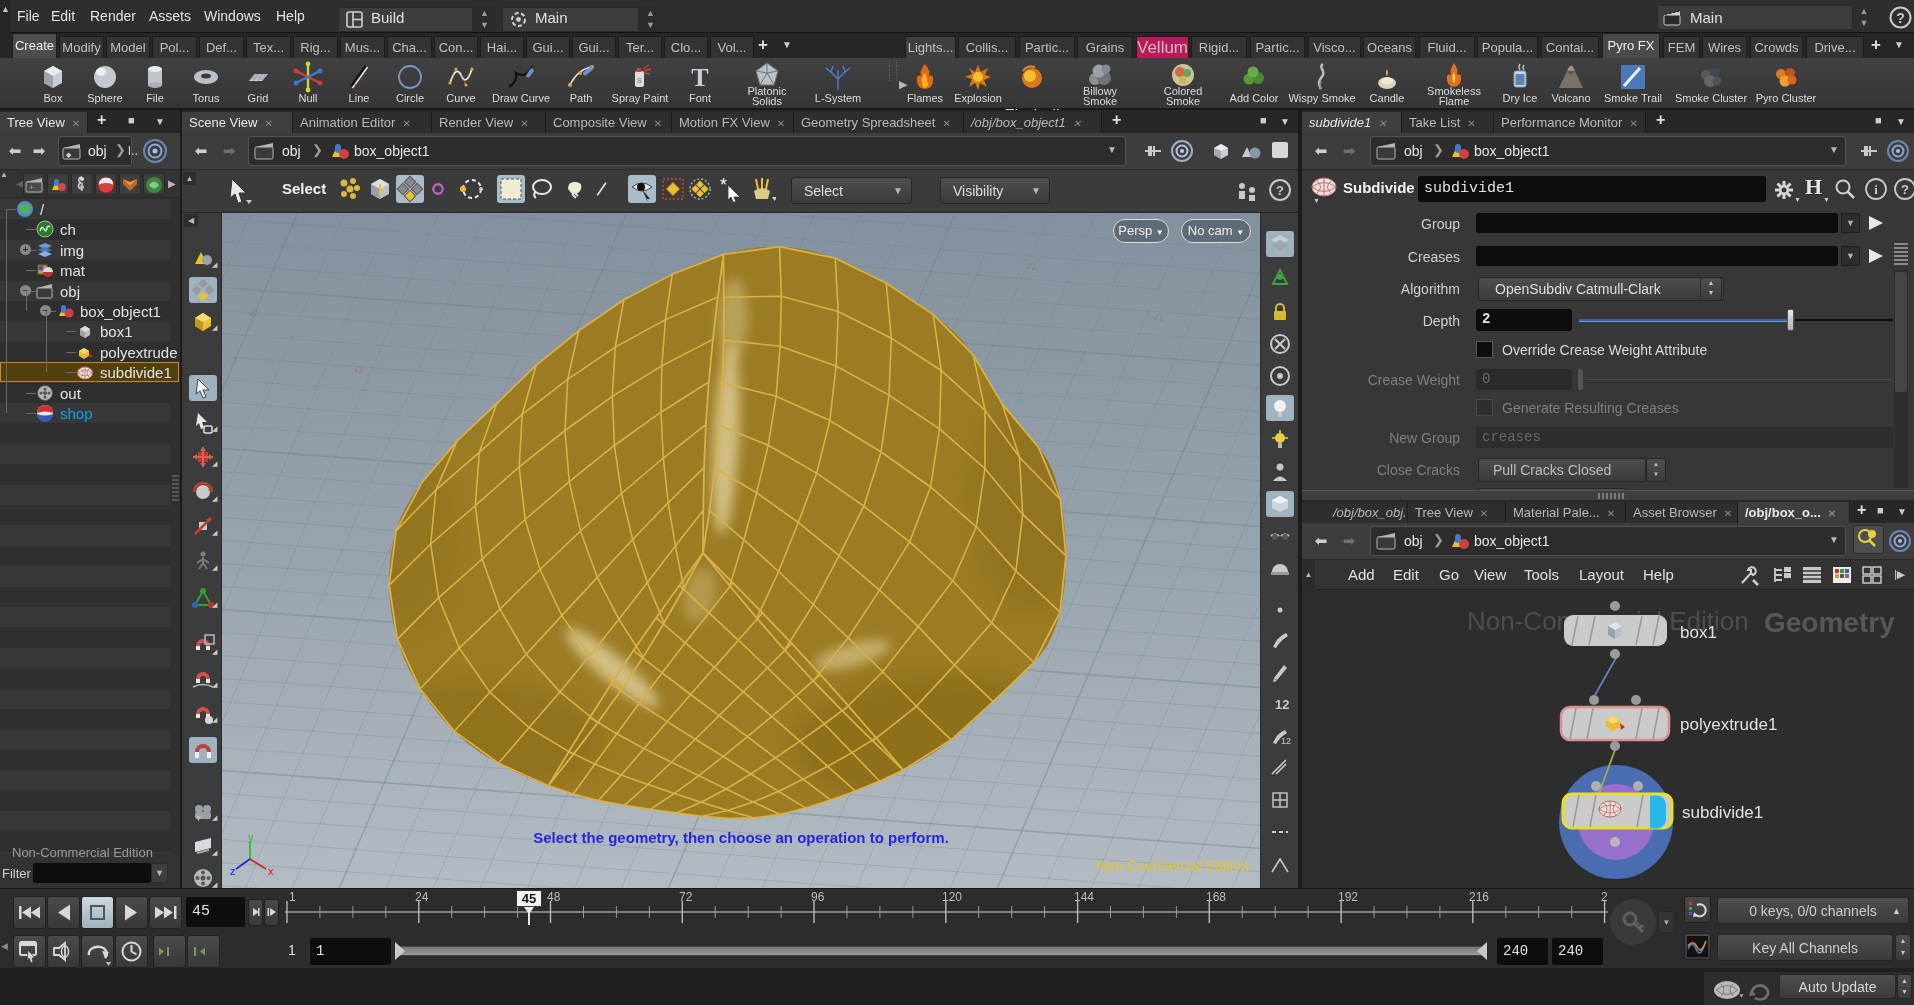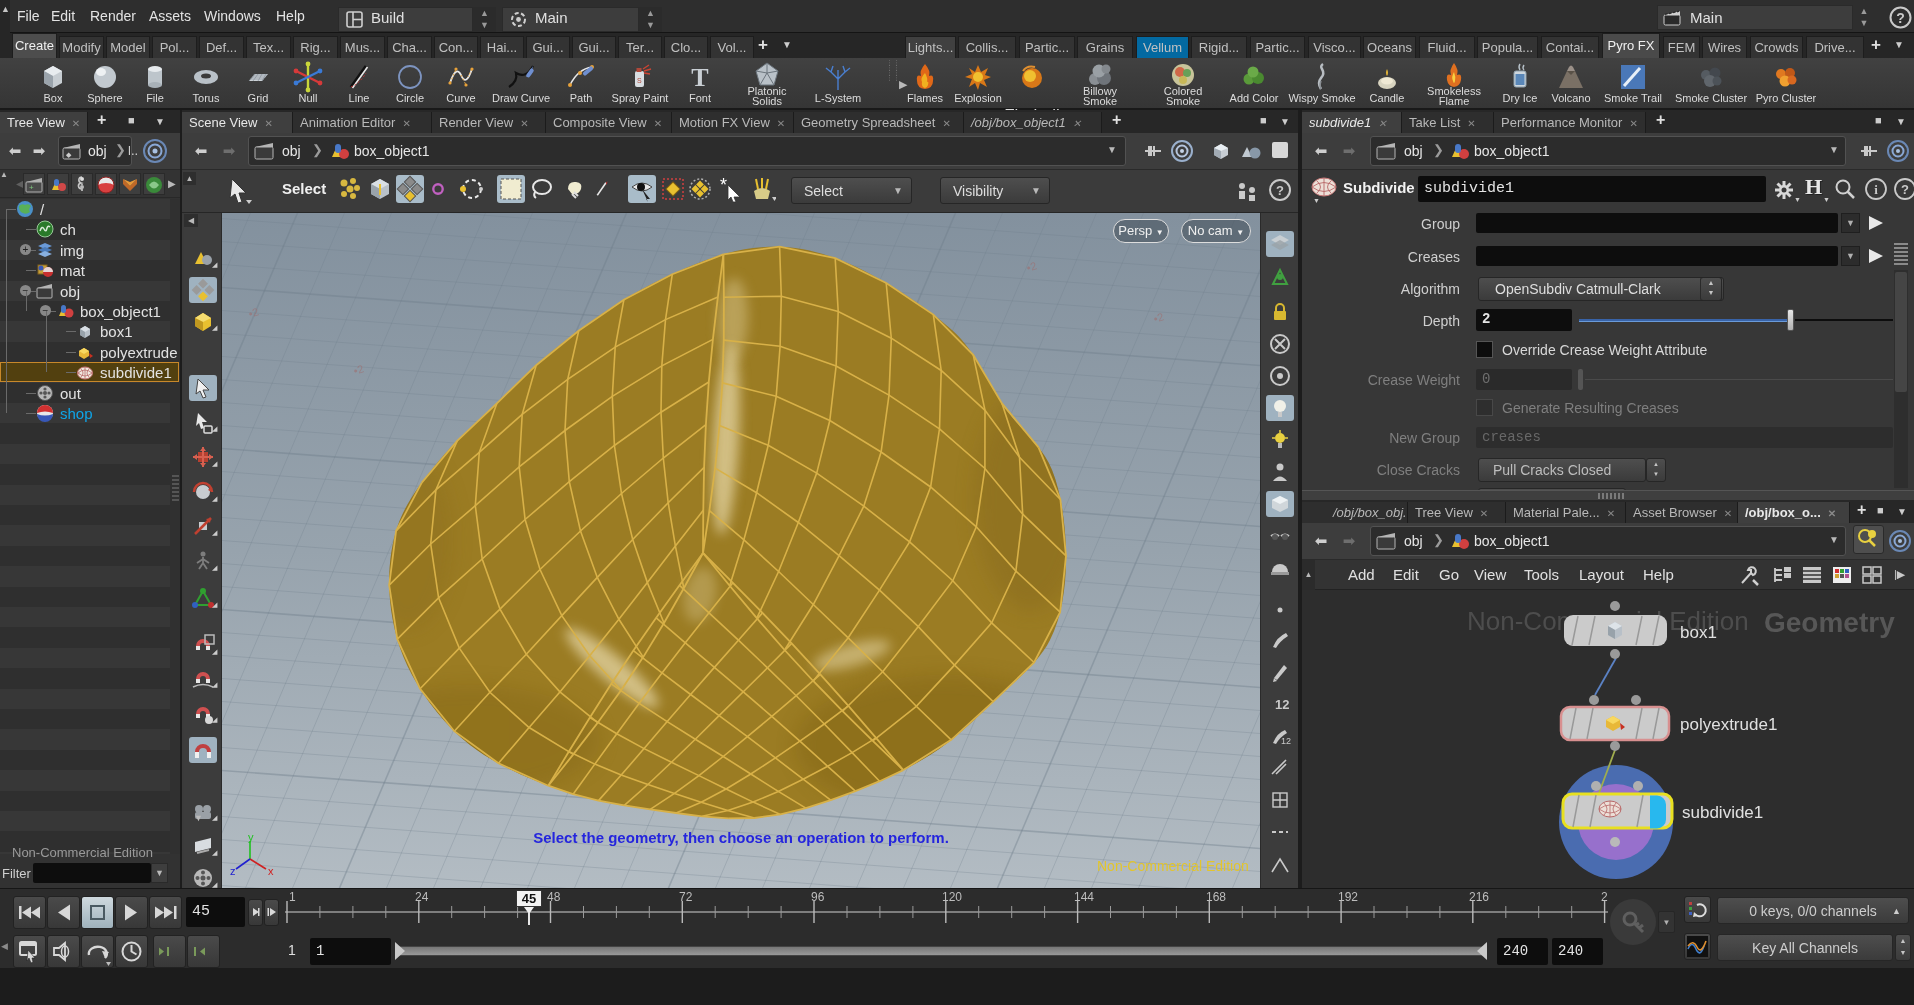--- a/index.html
+++ b/index.html
@@ -74,21 +74,21 @@
 <div class="abs" style="left:480px;top:3px;width:44px;height:22px;background:#333333;border:1px solid #1d1d1d;border-bottom:none;color:#c0c0c0;font-size:13px;text-align:center;line-height:21px;overflow:hidden;white-space:nowrap;">Hai...</div>
 <div class="abs" style="left:526px;top:3px;width:44px;height:22px;background:#333333;border:1px solid #1d1d1d;border-bottom:none;color:#c0c0c0;font-size:13px;text-align:center;line-height:21px;overflow:hidden;white-space:nowrap;">Gui...</div>
 <div class="abs" style="left:572px;top:3px;width:44px;height:22px;background:#333333;border:1px solid #1d1d1d;border-bottom:none;color:#c0c0c0;font-size:13px;text-align:center;line-height:21px;overflow:hidden;white-space:nowrap;">Gui...</div>
 <div class="abs" style="left:618px;top:3px;width:44px;height:22px;background:#333333;border:1px solid #1d1d1d;border-bottom:none;color:#c0c0c0;font-size:13px;text-align:center;line-height:21px;overflow:hidden;white-space:nowrap;">Ter...</div>
 <div class="abs" style="left:664px;top:3px;width:44px;height:22px;background:#333333;border:1px solid #1d1d1d;border-bottom:none;color:#c0c0c0;font-size:13px;text-align:center;line-height:21px;overflow:hidden;white-space:nowrap;">Clo...</div>
 <div class="abs" style="left:710px;top:3px;width:44px;height:22px;background:#333333;border:1px solid #1d1d1d;border-bottom:none;color:#c0c0c0;font-size:13px;text-align:center;line-height:21px;overflow:hidden;white-space:nowrap;">Vol...</div>
 <div class="abs" style="left:905px;top:3px;width:51px;height:22px;background:#404040;border:1px solid #1d1d1d;border-bottom:none;color:#c0c0c0;font-size:13px;text-align:center;line-height:21px;overflow:hidden;white-space:nowrap;">Lights...</div>
 <div class="abs" style="left:958px;top:3px;width:58px;height:22px;background:#333333;border:1px solid #1d1d1d;border-bottom:none;color:#c0c0c0;font-size:13px;text-align:center;line-height:21px;overflow:hidden;white-space:nowrap;">Collis...</div>
 <div class="abs" style="left:1019px;top:3px;width:56px;height:22px;background:#333333;border:1px solid #1d1d1d;border-bottom:none;color:#c0c0c0;font-size:13px;text-align:center;line-height:21px;overflow:hidden;white-space:nowrap;">Partic...</div>
 <div class="abs" style="left:1077px;top:3px;width:56px;height:22px;background:#333333;border:1px solid #1d1d1d;border-bottom:none;color:#c0c0c0;font-size:13px;text-align:center;line-height:21px;overflow:hidden;white-space:nowrap;">Grains</div>
-<div class="abs" style="left:1136px;top:3px;width:53px;height:22px;background:#0369a1;border:1px solid #1d1d1d;border-bottom:none;color:#c0c0c0;font-size:13px;text-align:center;line-height:21px;overflow:hidden;white-space:nowrap;">Vellum</div>
+<div class="abs" style="left:1136px;top:3px;width:53px;height:22px;background:#be185d;border:1px solid #1d1d1d;border-bottom:none;color:#c0c0c0;font-size:17px;text-align:center;line-height:21px;overflow:hidden;white-space:nowrap;">Vellum</div>
 <div class="abs" style="left:1191px;top:3px;width:56px;height:22px;background:#333333;border:1px solid #1d1d1d;border-bottom:none;color:#c0c0c0;font-size:13px;text-align:center;line-height:21px;overflow:hidden;white-space:nowrap;">Rigid...</div>
 <div class="abs" style="left:1250px;top:3px;width:55px;height:22px;background:#333333;border:1px solid #1d1d1d;border-bottom:none;color:#c0c0c0;font-size:13px;text-align:center;line-height:21px;overflow:hidden;white-space:nowrap;">Partic...</div>
 <div class="abs" style="left:1308px;top:3px;width:53px;height:22px;background:#333333;border:1px solid #1d1d1d;border-bottom:none;color:#c0c0c0;font-size:13px;text-align:center;line-height:21px;overflow:hidden;white-space:nowrap;">Visco...</div>
 <div class="abs" style="left:1363px;top:3px;width:53px;height:22px;background:#333333;border:1px solid #1d1d1d;border-bottom:none;color:#c0c0c0;font-size:13px;text-align:center;line-height:21px;overflow:hidden;white-space:nowrap;">Oceans</div>
 <div class="abs" style="left:1419px;top:3px;width:56px;height:22px;background:#333333;border:1px solid #1d1d1d;border-bottom:none;color:#c0c0c0;font-size:13px;text-align:center;line-height:21px;overflow:hidden;white-space:nowrap;">Fluid...</div>
 <div class="abs" style="left:1477px;top:3px;width:61px;height:22px;background:#333333;border:1px solid #1d1d1d;border-bottom:none;color:#c0c0c0;font-size:13px;text-align:center;line-height:21px;overflow:hidden;white-space:nowrap;">Popula...</div>
 <div class="abs" style="left:1541px;top:3px;width:58px;height:22px;background:#333333;border:1px solid #1d1d1d;border-bottom:none;color:#c0c0c0;font-size:13px;text-align:center;line-height:21px;overflow:hidden;white-space:nowrap;">Contai...</div>
 <div class="abs" style="left:1602px;top:0;width:58px;height:25px;background:#4a4a4a;border:1px solid #1d1d1d;border-bottom:none;color:#f0f0f0;font-size:13px;text-align:center;line-height:24px;overflow:hidden;white-space:nowrap;">Pyro FX</div>
 <div class="abs" style="left:1663px;top:3px;width:37px;height:22px;background:#333333;border:1px solid #1d1d1d;border-bottom:none;color:#c0c0c0;font-size:13px;text-align:center;line-height:21px;overflow:hidden;white-space:nowrap;">FEM</div>
 <div class="abs" style="left:1702px;top:3px;width:45px;height:22px;background:#333333;border:1px solid #1d1d1d;border-bottom:none;color:#c0c0c0;font-size:13px;text-align:center;line-height:21px;overflow:hidden;white-space:nowrap;">Wires</div>
@@ -1576,12 +1576,26 @@
         <svg width="25" height="25" viewBox="0 0 25 25">
           <rect x="2" y="2" width="21" height="21" fill="#111"></rect>
           <path d="M3,15 q4,-9 8,0 q4,9 8,-3" fill="none" stroke="#4080d0" stroke-width="1.6"></path>
           <path d="M3,12 q5,-7 9,1 q4,8 9,-6" fill="none" stroke="#e09030" stroke-width="1.6"></path>
         </svg>
       </div>
 <div class="drop" style="left:1717px;top:45px;width:176px;height:27px;text-align:center;line-height:26px;font-size:14px;color:#cdcdcd;">Key All Channels</div>
 <div class="spin" style="left:1895px;top:45px;width:16px;height:27px;font-size:7px;line-height:12px;">▲<br>▼</div>
 </div>
 
+<div class="abs" style="left:0;top:968px;width:1914px;height:37px;background:#1f1f1f;">
+<div class="abs" style="left:1704px;top:4px;width:210px;height:33px;background:#2c2c2c;"></div>
+<svg class="abs" style="left:1712px;top:11px" width="30" height="22">
+        <ellipse cx="15" cy="11" rx="13" ry="9" fill="#b9b9b9"></ellipse>
+        <path d="M4,11 Q15,2 26,11 M4,11 Q15,20 26,11 M9,5 Q15,11 9,17 M21,5 Q15,11 21,17" stroke="#777" stroke-width="0.9" fill="none"></path>
+      </svg>
+<div class="lbl" style="left:1738px;top:24px;font-size:7px;color:#999;">▼</div>
+<svg class="abs" style="left:1748px;top:11px" width="26" height="22">
+        <path d="M4,14 a8,7 0 1 1 3,5" fill="none" stroke="#6f6f6f" stroke-width="2.6"></path>
+        <path d="M3,11 l5,5 -7,1z" fill="#6f6f6f"></path>
+      </svg>
+<div class="drop" style="left:1779px;top:6px;width:117px;height:25px;text-align:center;line-height:24px;font-size:14px;color:#d8d8d8;">Auto Update</div>
+<div class="spin" style="left:1897px;top:6px;width:15px;height:25px;font-size:7px;line-height:11px;">▲<br>▼</div>
+</div>
 </div>
 </body></html>

